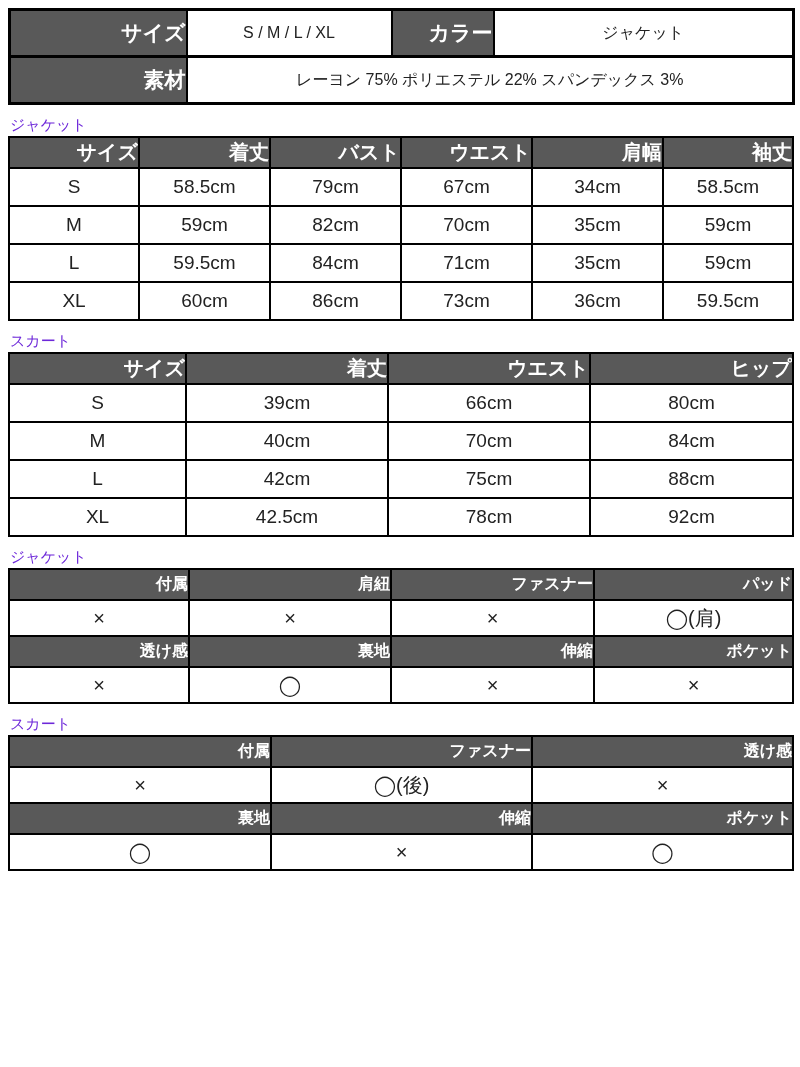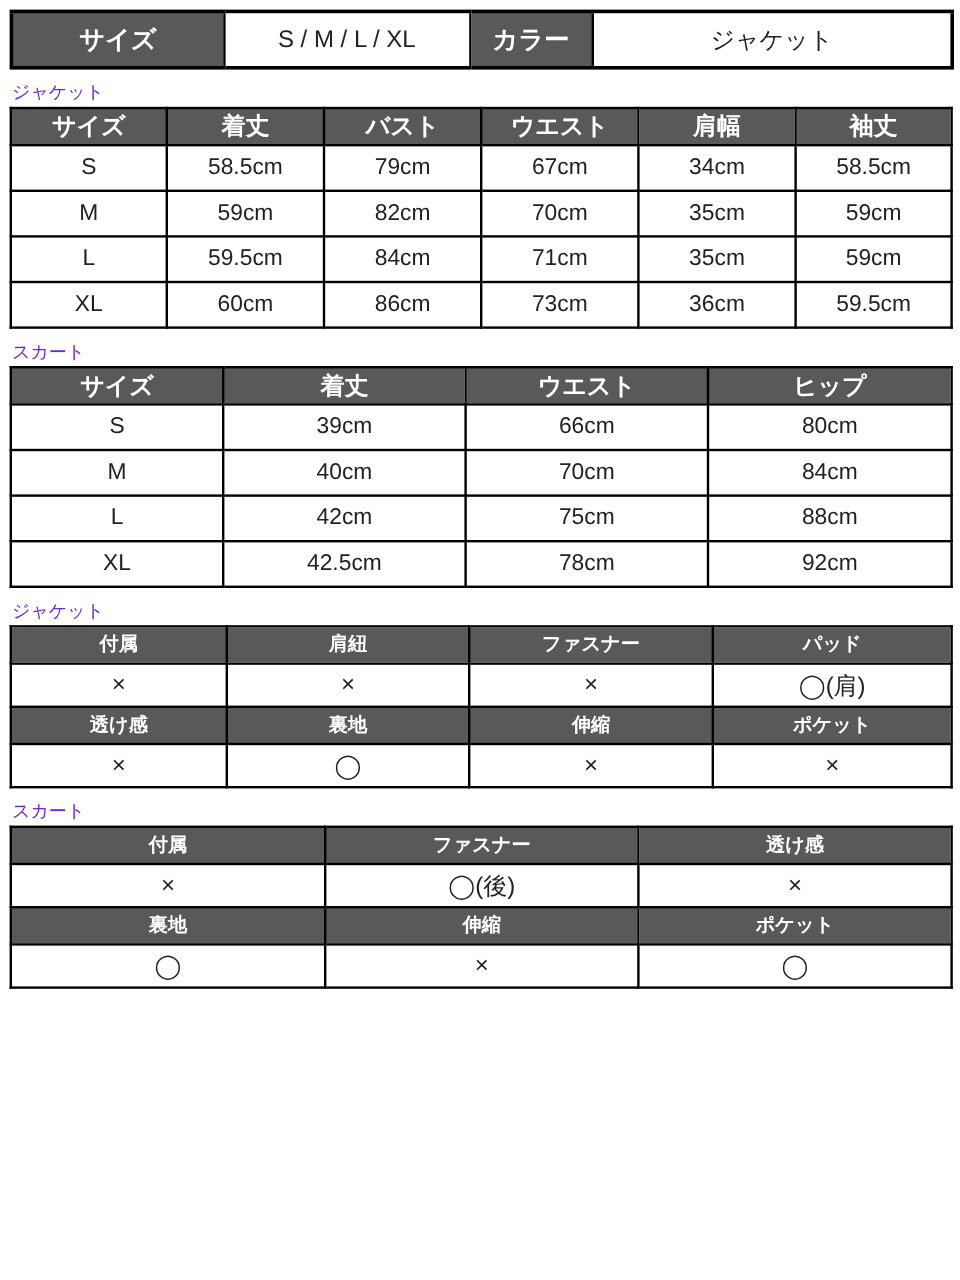--- a/index.html
+++ b/index.html
@@ -7,25 +7,25 @@
     width:800px;height:1067px;background:#ffffff;
     font-family:"Liberation Sans","DejaVu Sans",sans-serif;
     color:#1a1a1a;-webkit-font-smoothing:antialiased;
   }
   .page{padding:8px 8px 0 8px;}
   table{border-collapse:collapse;width:784px;table-layout:fixed;}
   th,td{
     border:2px solid #000;text-align:center;vertical-align:middle;
     padding:0;overflow:hidden;white-space:nowrap;
   }
-  .dk{background:#595959;color:#ffffff;font-weight:bold;}
+  .dk{background:#595959;color:#ffffff;font-weight:bold;text-align:right;}
   
   .top{border:3px solid #000;}
   .top th,.top td{border-width:3px 2px;height:44px;font-size:21px;}
-  .top .val{font-size:20px;color:#222;}
+  .top .val{font-size:16px;color:#222;}
   
   .sec-label{
     font-size:15px;color:#6d28d9;line-height:17px;
     margin:11px 0 3px 2px;
   }
   
   .size th{height:29px;font-size:20px;}
   .size td{height:36px;font-size:19px;color:#222;}
   
   .det th{height:29px;font-size:16px;}
@@ -44,20 +44,24 @@
       <col style="width:102px">
         <col style="width:300px">
     </colgroup>
     <tbody>
         <tr>
       <th class="dk">サイズ</th>
       <td class="val">S / M / L / XL</td>
       <th class="dk">カラー</th>
       <td class="val">ジャケット</td>
     </tr>
+    <tr>
+      <th class="dk">素材</th>
+      <td class="val" colspan="3">レーヨン 75%  ポリエステル 22%  スパンデックス 3%</td>
+    </tr>
   </tbody>
     </table>
 
   <div class="sec-label">ジャケット</div>
   <table class="size">
     <colgroup>
       <col style="width:130px">
         <col style="width:131px">
         <col style="width:131px">
       <col style="width:131px">

